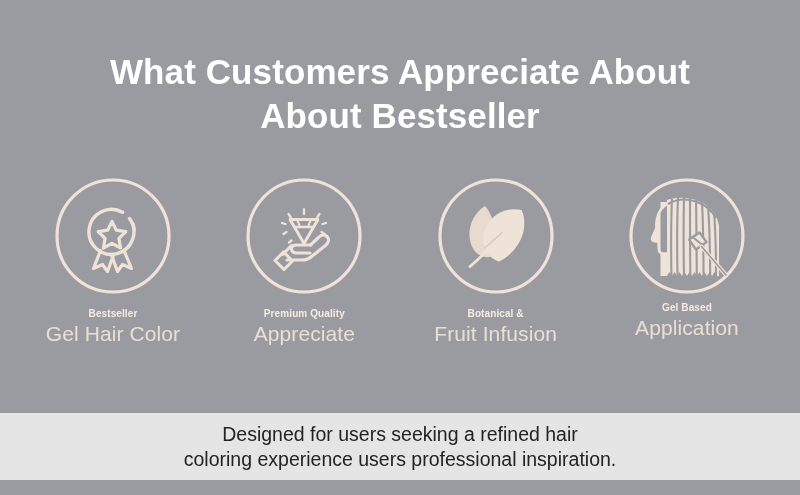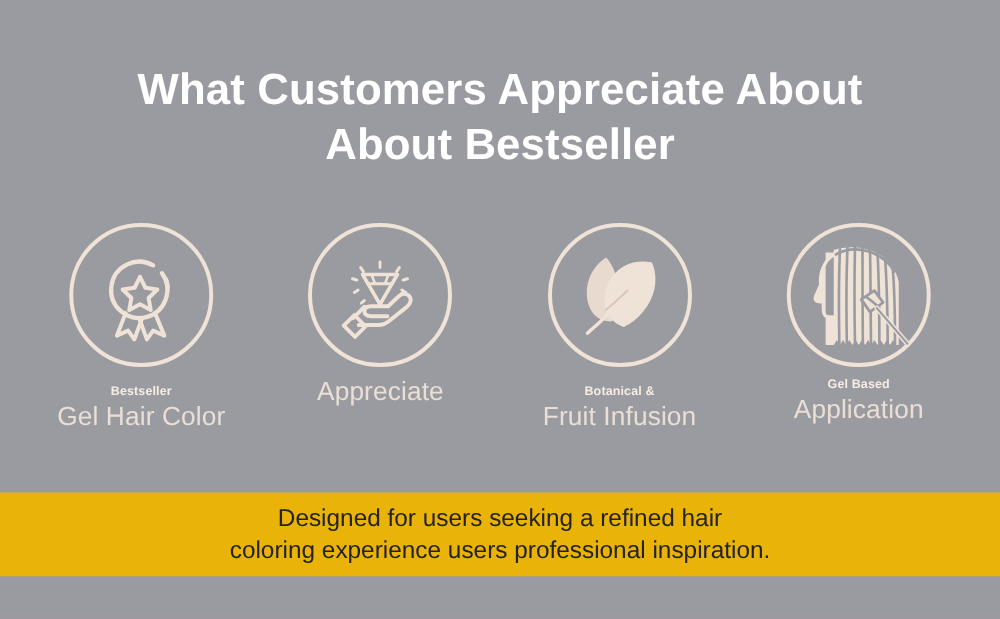--- a/index.html
+++ b/index.html
@@ -92,24 +92,24 @@
     letter-spacing: 0.1px;
   }
   .feature.tall .feature-labels {
     margin-top: 2px;
   }
 
   
   #caption-band {
     position: absolute;
     left: 0;
-    top: 394px;
+    top: 413px;
     width: 800px;
     height: 67px;
-    background: #eab308;
+    background: #e5e5e5;
     display: flex;
     align-items: center;
     justify-content: center;
   }
   #caption-text {
     color: #232323;
     font-size: 19.5px;
     line-height: 25px;
     text-align: center;
     font-weight: normal;
@@ -173,20 +173,21 @@
 
           <path d="M 83 60.5 C 85.5 63 85 66.5 81.5 69.5 L 67 81 C 64.5 83 62 84 58.5 84 L 43 84" fill="none" stroke="#efe2d7" stroke-width="3.1" stroke-linecap="round" stroke-linejoin="round"></path>
           <path d="M 83 60.5 C 80 58 77 59 75 61 L 66.5 69" fill="none" stroke="#efe2d7" stroke-width="3.1" stroke-linecap="round" stroke-linejoin="round"></path>
           <path d="M 66.5 69 L 53 69 C 49.5 69 47.5 70.5 47.5 73 C 47.5 75.5 49.5 77 53 77 L 66 77" fill="none" stroke="#efe2d7" stroke-width="3.1" stroke-linecap="round" stroke-linejoin="round"></path>
           <path d="M 47.5 69.5 L 38.5 78.5" fill="none" stroke="#efe2d7" stroke-width="3.1" stroke-linecap="round"></path>
 
           <path d="M 39.5 76 L 31 84.5 L 40 93.5 L 48.5 85 Z" fill="none" stroke="#efe2d7" stroke-width="3.1" stroke-linejoin="round"></path>
         </svg>
       </span>
       <span class="feature-labels">
+        <span class="feature-label-primary">Premium Quality</span>
         <span class="feature-label-secondary">Appreciate</span>
       </span>
     </div>
 
     <div class="feature">
       <span class="icon-badge">
         <svg viewBox="0 0 120 120" xmlns="http://www.w3.org/2000/svg">
           <circle cx="60" cy="60" r="56" fill="none" stroke="#efe2d7" stroke-width="3.2"></circle>
 
           <path d="M 49 30 C 36 38 30.5 54 35 68 C 38 77 45.5 82 54 81 C 58 73 60 62 58.5 52 C 57.2 43 53.5 35 49 30 Z" fill="#e8dace"></path>

